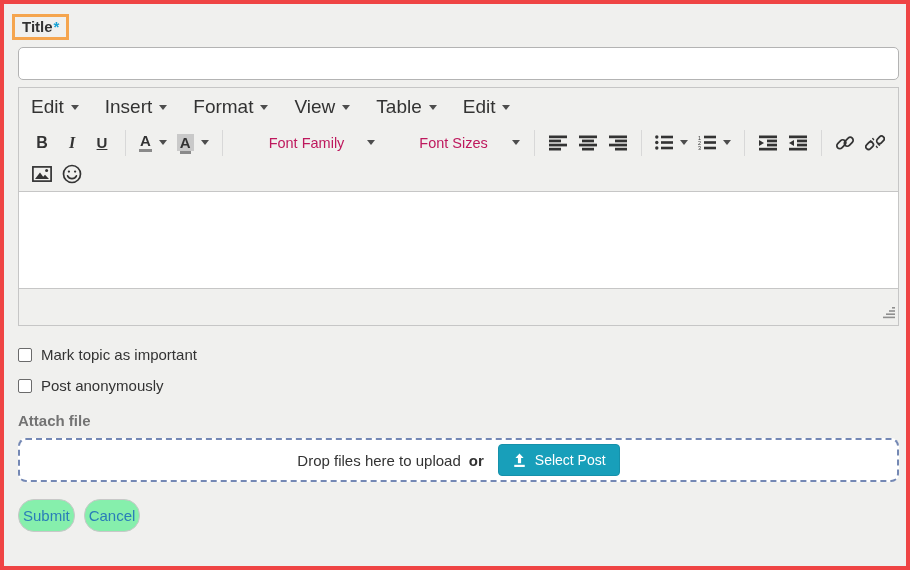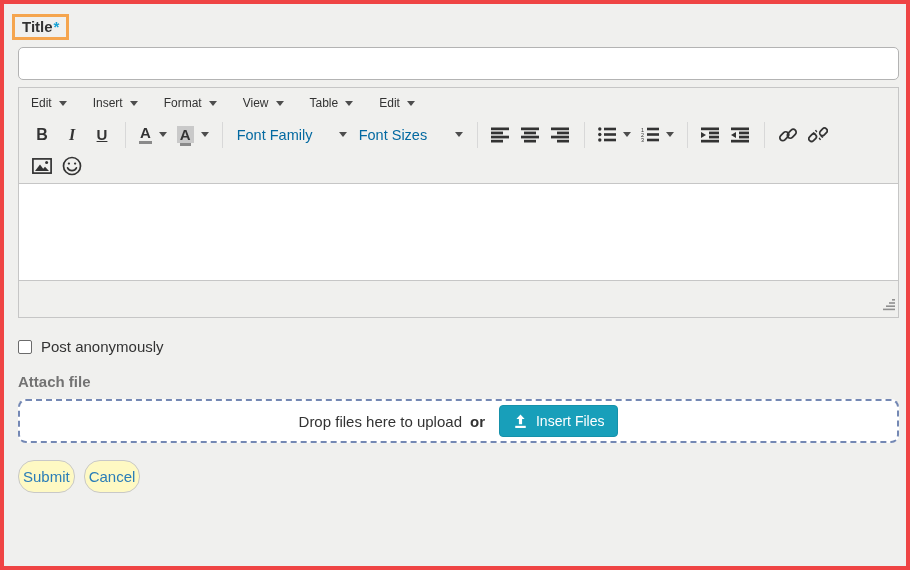--- a/index.html
+++ b/index.html
@@ -31,21 +31,21 @@
   
   .editor {
     margin: 7px 14px 0 14px;
     border: 1px solid #c6c6c6;
     width: 881px;
   }
   .menubar { display: flex; align-items: center; gap: 26px; padding: 8px 12px 7px 12px; }
   .menu-item {
     display: flex; align-items: center; gap: 7px;
     background: none; border: none; cursor: pointer;
-    font-size: 12px; color: #333; font-family: "Liberation Sans", sans-serif;
+    font-size: 19px; color: #333; font-family: "Liberation Sans", sans-serif;
   }
   .caret {
     width: 0; height: 0;
     border-left: 4px solid transparent; border-right: 4px solid transparent;
     border-top: 5px solid #4d4d4d;
     display: inline-block;
   }
   .toolbar { display: flex; align-items: center; padding: 3px 8px; height: 35px; }
   .toolbar.row2 { height: 31px; padding-top: 0; }
   .tb-btn {
@@ -58,22 +58,22 @@
   .glyph-b { font-size: 16px; font-weight: bold; color: #333; }
   .glyph-i { font-size: 16px; font-style: italic; font-family: "Liberation Serif", serif; color: #333; font-weight: bold; }
   .glyph-u { font-size: 15px; text-decoration: underline; color: #333; font-weight: bold; }
   .split-btn { display: flex; align-items: center; gap: 7px; padding: 0 5px; background: none; border: none; cursor: pointer; height: 28px; }
   .fore-a { font-size: 15px; font-weight: bold; color: #333; border-bottom: 3px solid #8a8a8a; line-height: 16px; padding: 0 1px; }
   .back-a-wrap { background: #c9c9c9; padding: 1px 3px 0 3px; }
   .back-a { font-size: 15px; font-weight: bold; color: #333; border-bottom: 3px solid #8a8a8a; line-height: 16px; }
   .tb-select {
     display: flex; align-items: center; justify-content: space-between;
     border: none; background: none; cursor: pointer;
-    font-size: 14.5px; color: #0369a1; font-family: "Liberation Sans", sans-serif;
-    height: 28px; padding: 0 6px;
+    font-size: 14.5px; color: #be185d; font-family: "Liberation Sans", sans-serif;
+    height: 28px; padding: 0 6px; margin-left: 32px;
   }
   .tb-select.ff { width: 122px; }
   .tb-select.fs { width: 116px; }
   .edit-area {
     background: #fff; height: 98px;
     border-top: 1px solid #c6c6c6; border-bottom: 1px solid #c6c6c6;
     cursor: text;
   }
   .statusbar { height: 36px; position: relative; }
   .resize-grip { position: absolute; right: 3px; bottom: 3px; cursor: nwse-resize; background: none; border: none; padding: 0; }
@@ -102,21 +102,21 @@
   .select-files {
     display: flex; align-items: center; gap: 8px;
     margin-left: 8px;
     background: #189fba; color: #fff;
     border: 1px solid #1691aa; border-radius: 4px;
     padding: 7px 13px; font-size: 14px; cursor: pointer;
     font-family: "Liberation Sans", sans-serif;
   }
   .actions { display: flex; gap: 9px; margin: 17px 0 0 14px; }
   .act-btn {
-    background: #fef9c3; border: 1px solid #c8c8c8; border-radius: 16px;
+    background: #86efac; border: 1px solid #c8c8c8; border-radius: 16px;
     color: #2a7db8; font-size: 15px; padding: 7px 4px; cursor: pointer;
     font-family: "Liberation Sans", sans-serif;
   }
   .icon-svg { display: block; }
 </style>
 </head>
 <body>
 
 <div class="page">
 
@@ -323,35 +323,39 @@
               <rect x="10" y="1" width="3" height="1.6"></rect>
               <rect x="7" y="4.2" width="6" height="1.6"></rect>
               <rect x="4" y="7.4" width="9" height="1.6"></rect>
               <rect x="1" y="10.6" width="12" height="1.6"></rect>
             </g>
           </svg>
       </button>
     </div>
   </div>
 
+  <label class="cb-row">
+    <input type="checkbox" style="">
+    <span>Mark topic as important</span>
+  </label>
   <label class="cb-row">
     <input type="checkbox" style="">
     <span>Post anonymously</span>
   </label>
 
   <div class="attach-label">Attach file</div>
   <div class="dropzone">
     <span>Drop files here to upload</span>
     <b>or</b>
     <button class="select-files">
       <svg width="15" height="15" viewBox="0 0 16 16" fill="#fff">
           <path d="M8 0.6l4.4 4.8H9.7V11H6.3V5.4H3.6z"></path>
           <rect x="2.4" y="12.6" width="11.2" height="2.3"></rect>
         </svg>
-      <span>Insert Files</span>
+      <span>Select Post</span>
     </button>
   </div>
 
   <div class="actions">
     <button class="act-btn">Submit</button>
     <button class="act-btn">Cancel</button>
   </div>
 
 </div>
 

